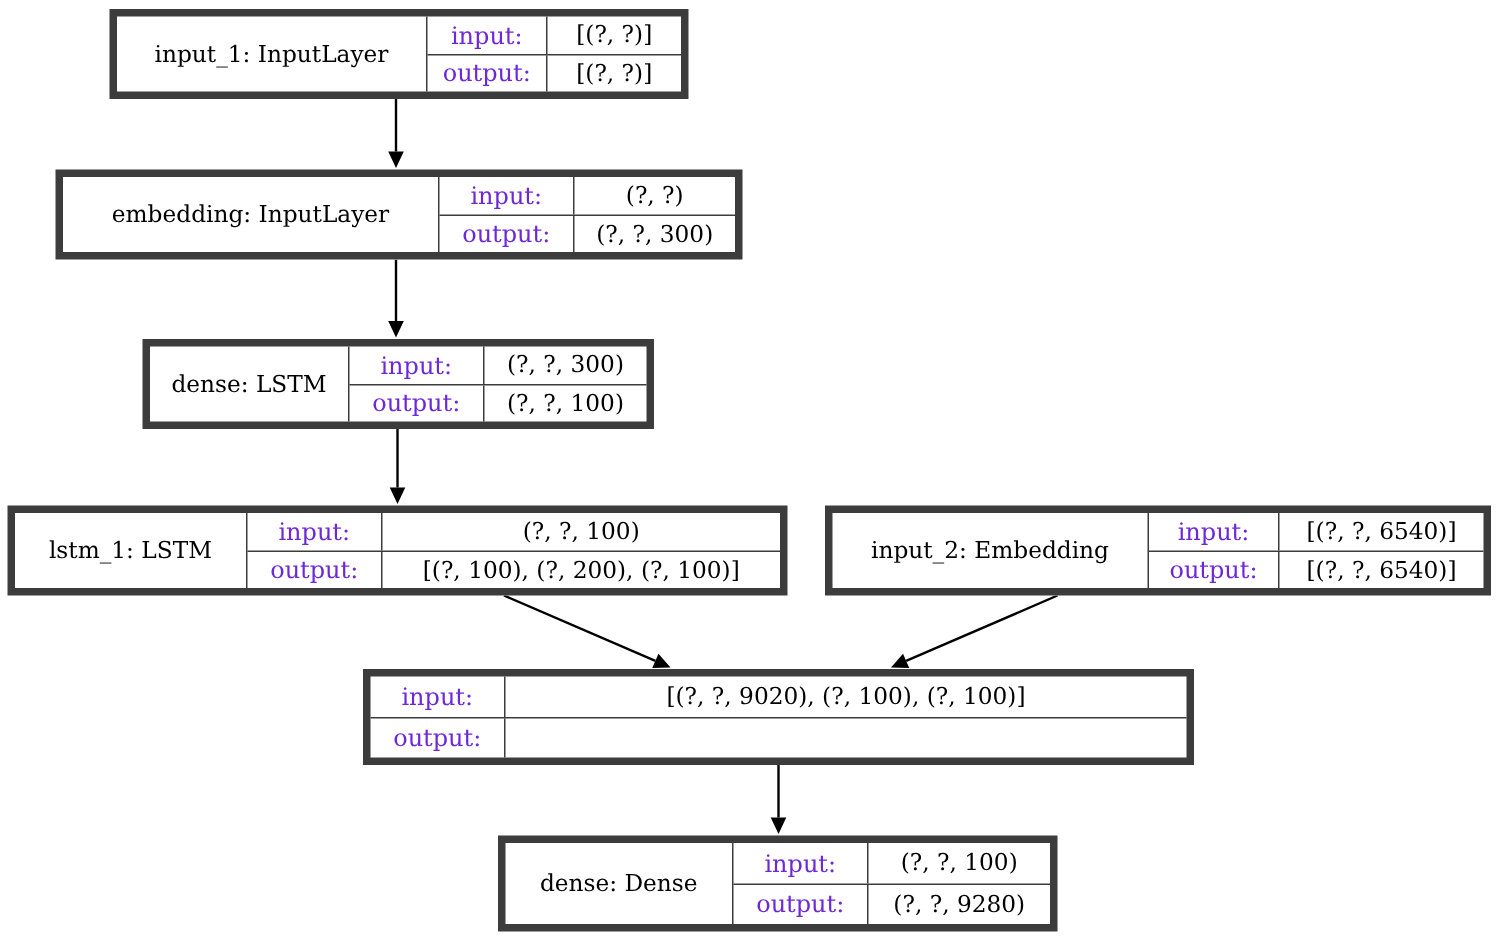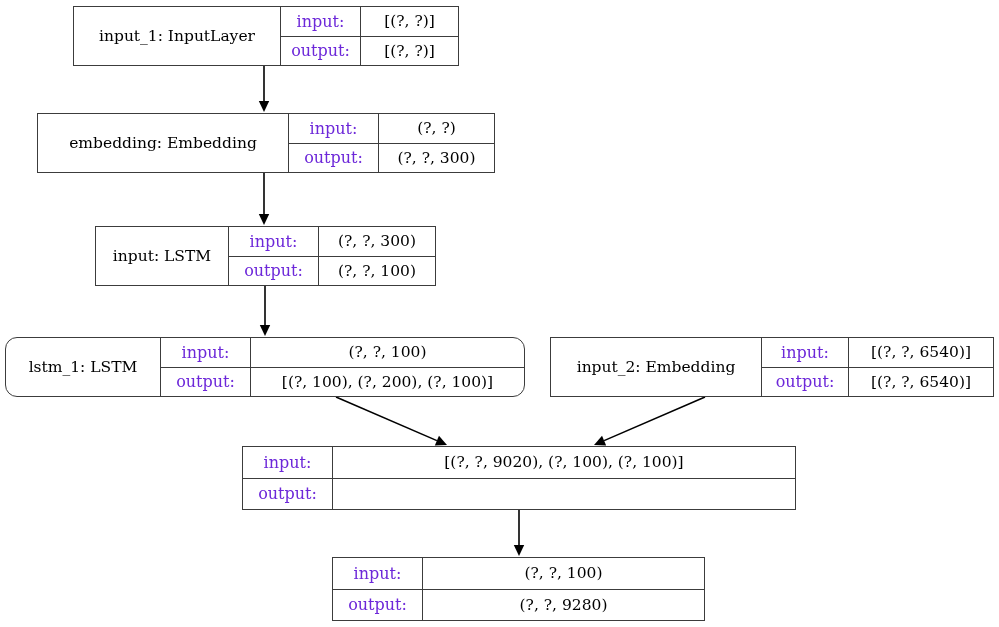--- a/index.html
+++ b/index.html
@@ -25,21 +25,21 @@
     width: 999px;
     height: 627px;
     pointer-events: none;
   }
   .node {
     position: absolute;
     box-sizing: border-box;
     display: flex;
     flex-direction: row;
     background: #ffffff;
-    border: 1px solid #737373;
+    border: 5px solid #737373;
     z-index: 2;
   }
   .node-name {
     box-sizing: border-box;
     display: flex;
     align-items: center;
     justify-content: center;
     padding: 0 10px;
     white-space: nowrap;
     font-size: 15.5px;
@@ -121,46 +121,46 @@
             <div class="io-label" style="width: 80px; border-right-color: rgb(60, 60, 60);">input:</div>
             <div class="io-value">[(?, ?)]</div>
           </div>
           <div class="io-row ">
             <div class="io-label" style="width: 80px; border-right-color: rgb(60, 60, 60);">output:</div>
             <div class="io-value">[(?, ?)]</div>
           </div>
         </div>
       </div>
       <div class="node" style="left: 37px; top: 113px; width: 458px; height: 60px; border-color: rgb(60, 60, 60);">
-        <div class="node-name" style="width: 251px; border-right-color: rgb(60, 60, 60);">embedding: Embedding</div>
+        <div class="node-name" style="width: 251px; border-right-color: rgb(60, 60, 60);">embedding: InputLayer</div>
         <div class="io-block">
           <div class="io-row first" style="border-bottom-color: rgb(60, 60, 60);">
             <div class="io-label" style="width: 90px; border-right-color: rgb(60, 60, 60);">input:</div>
             <div class="io-value">(?, ?)</div>
           </div>
           <div class="io-row ">
             <div class="io-label" style="width: 90px; border-right-color: rgb(60, 60, 60);">output:</div>
             <div class="io-value">(?, ?, 300)</div>
           </div>
         </div>
       </div>
       <div class="node" style="left: 95px; top: 226px; width: 341px; height: 60px; border-color: rgb(60, 60, 60);">
-        <div class="node-name" style="width: 133px; border-right-color: rgb(60, 60, 60);">input: LSTM</div>
+        <div class="node-name" style="width: 133px; border-right-color: rgb(60, 60, 60);">dense: LSTM</div>
         <div class="io-block">
           <div class="io-row first" style="border-bottom-color: rgb(60, 60, 60);">
             <div class="io-label" style="width: 90px; border-right-color: rgb(60, 60, 60);">input:</div>
             <div class="io-value">(?, ?, 300)</div>
           </div>
           <div class="io-row ">
             <div class="io-label" style="width: 90px; border-right-color: rgb(60, 60, 60);">output:</div>
             <div class="io-value">(?, ?, 100)</div>
           </div>
         </div>
       </div>
-      <div class="node" style="left: 5px; top: 337px; width: 520px; height: 60px; border-color: rgb(60, 60, 60); border-radius: 12px;">
+      <div class="node" style="left: 5px; top: 337px; width: 520px; height: 60px; border-color: rgb(60, 60, 60);">
         <div class="node-name" style="width: 155px; border-right-color: rgb(60, 60, 60);">lstm_1: LSTM</div>
         <div class="io-block">
           <div class="io-row first" style="border-bottom-color: rgb(60, 60, 60);">
             <div class="io-label" style="width: 90px; border-right-color: rgb(60, 60, 60);">input:</div>
             <div class="io-value">(?, ?, 100)</div>
           </div>
           <div class="io-row ">
             <div class="io-label" style="width: 90px; border-right-color: rgb(60, 60, 60);">output:</div>
             <div class="io-value">[(?, 100), (?, 200), (?, 100)]</div>
           </div>
@@ -184,20 +184,21 @@
           <div class="io-row first" style="border-bottom-color: rgb(60, 60, 60);">
             <div class="io-label" style="width: 90px; border-right-color: rgb(60, 60, 60);">input:</div>
             <div class="io-value">[(?, ?, 9020), (?, 100), (?, 100)]</div>
           </div>
           <div class="io-row ">
             <div class="io-label" style="width: 90px; border-right-color: rgb(60, 60, 60);">output:</div>
           </div>
         </div>
       </div>
       <div class="node" style="left: 332px; top: 557px; width: 373px; height: 64px; border-color: rgb(60, 60, 60);">
+        <div class="node-name" style="width: 152px; border-right-color: rgb(60, 60, 60);">dense: Dense</div>
         <div class="io-block">
           <div class="io-row first" style="border-bottom-color: rgb(60, 60, 60);">
             <div class="io-label" style="width: 90px; border-right-color: rgb(60, 60, 60);">input:</div>
             <div class="io-value">(?, ?, 100)</div>
           </div>
           <div class="io-row ">
             <div class="io-label" style="width: 90px; border-right-color: rgb(60, 60, 60);">output:</div>
             <div class="io-value">(?, ?, 9280)</div>
           </div>
         </div>

